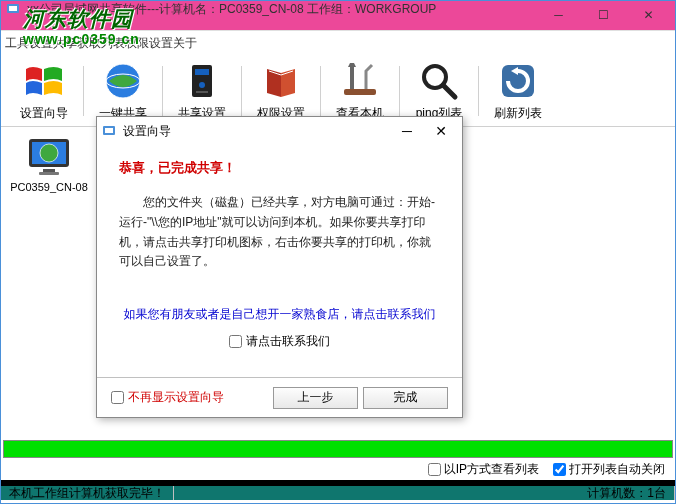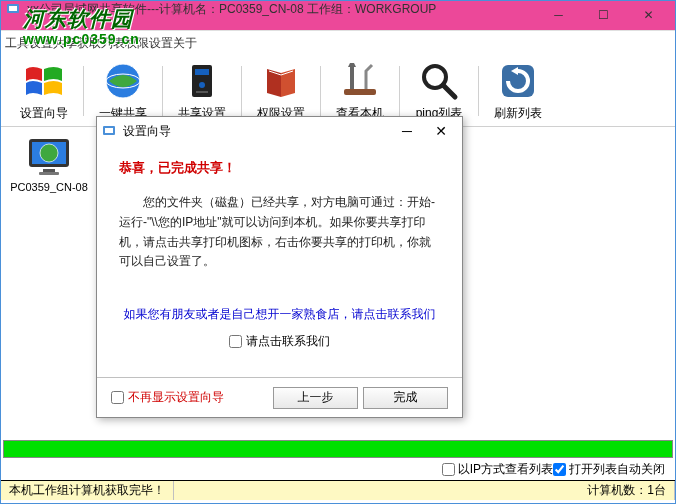--- a/index.html
+++ b/index.html
@@ -44,23 +44,23 @@
 .wizard-link { color: #0000d0; text-align: center; margin-top: 34px; font-size: 12px; }
 .wizard-check-row { display: flex; align-items: center; justify-content: center; margin-top: 10px; font-size: 12px; }
 .wizard-check-row input { margin-right: 4px; }
 .wizard-footer { position: absolute; bottom: 0; left: 0; right: 0; height: 40px; border-top: 1px solid #c0c0c0; display: flex; align-items: center; padding: 0 14px; gap: 5px; }
 .wizard-footer .nohint { display: flex; align-items: center; color: #d00000; font-size: 12px; flex: 1; }
 .wizard-footer .nohint input { margin-right: 4px; }
 .wizard-footer button { width: 85px; height: 22px; font-size: 12px; background: linear-gradient(#fdfdfd,#e8e8e8); border: 1px solid #999; cursor: pointer; }
 
 
 .progressbar { height: 18px; background: #00e000; border: 1px solid #888; margin: 1px 2px; }
-.options-row { display: flex; justify-content: flex-end; padding: 2px 10px; font-size: 12px; align-items: center; }
+.options-row { display: flex; justify-content: flex-end; gap: 14px; padding: 2px 10px; font-size: 12px; align-items: center; }
 .options-row label { display: flex; align-items: center; gap: 3px; }
-.statusbar { height: 20px; border-top: 1px solid #000000; display: flex; align-items: center; font-size: 12px; background: #fef9c3; }
+.statusbar { height: 20px; border-top: 6px solid #000000; display: flex; align-items: center; font-size: 12px; background: #0f766e; }
 .statusbar .cell { padding: 0 8px; border-right: 1px solid #c0c0c0; height: 100%; display: flex; align-items: center; }
 .statusbar .spacer { flex: 1; }
 
 svg { display: block; }
 </style>
 </head>
 <body>
 
 <div class="main-titlebar">
   <span class="titlebar-icon">

